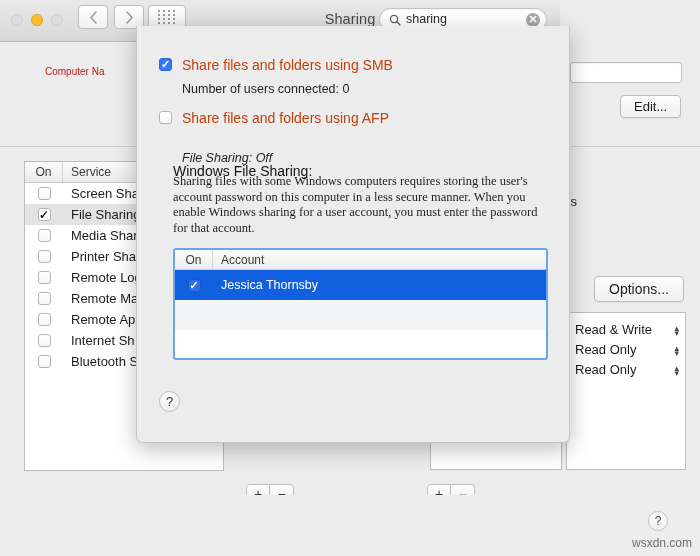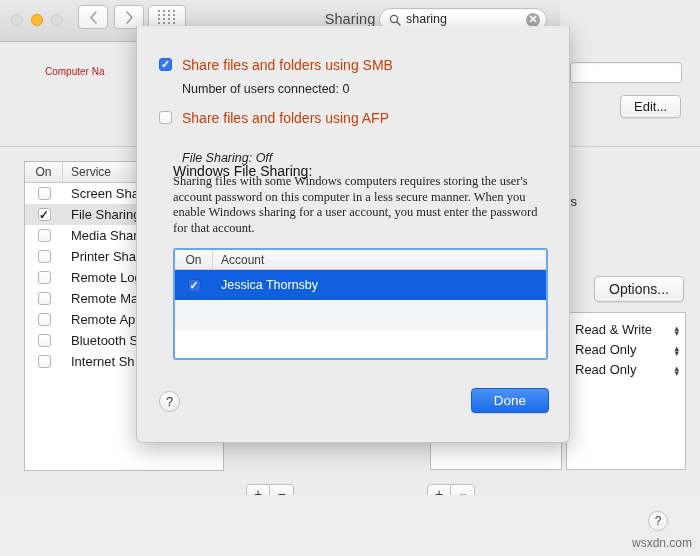--- a/index.html
+++ b/index.html
@@ -396,27 +396,27 @@
             <div class="svc-row">
               <div class="c-on">
                 <span class="cbox"></span>
               </div>
               <div class="c-name">Remote Ap</div>
             </div>
             <div class="svc-row">
               <div class="c-on">
                 <span class="cbox"></span>
               </div>
+              <div class="c-name">Internet Sh</div>
+            </div>
+            <div class="svc-row">
+              <div class="c-on">
+                <span class="cbox"></span>
+              </div>
               <div class="c-name">Bluetooth S</div>
-            </div>
-            <div class="svc-row">
-              <div class="c-on">
-                <span class="cbox"></span>
-              </div>
-              <div class="c-name">Internet Sh</div>
             </div>
           </div>
       </div>
 
       <div class="admins-text">and administrators</div>
       <div class="options-btn">Options...</div>
 
       <div class="users-panel"></div>
 
       <div class="perm-panel">
@@ -499,21 +499,20 @@
                 <div class="a-name"></div>
               </div>
               <div class="acct-row">
                 <div class="a-on"></div>
                 <div class="a-name"></div>
               </div>
             </div>
         </div>
 
         <div class="help-btn">?</div>
-        <div class="done-btn">Done</div>
 
       </div>
     </div>
 
   </div>
 
   <div class="page-help">?</div>
   <div class="watermark">wsxdn.com</div>
 
 </div>

